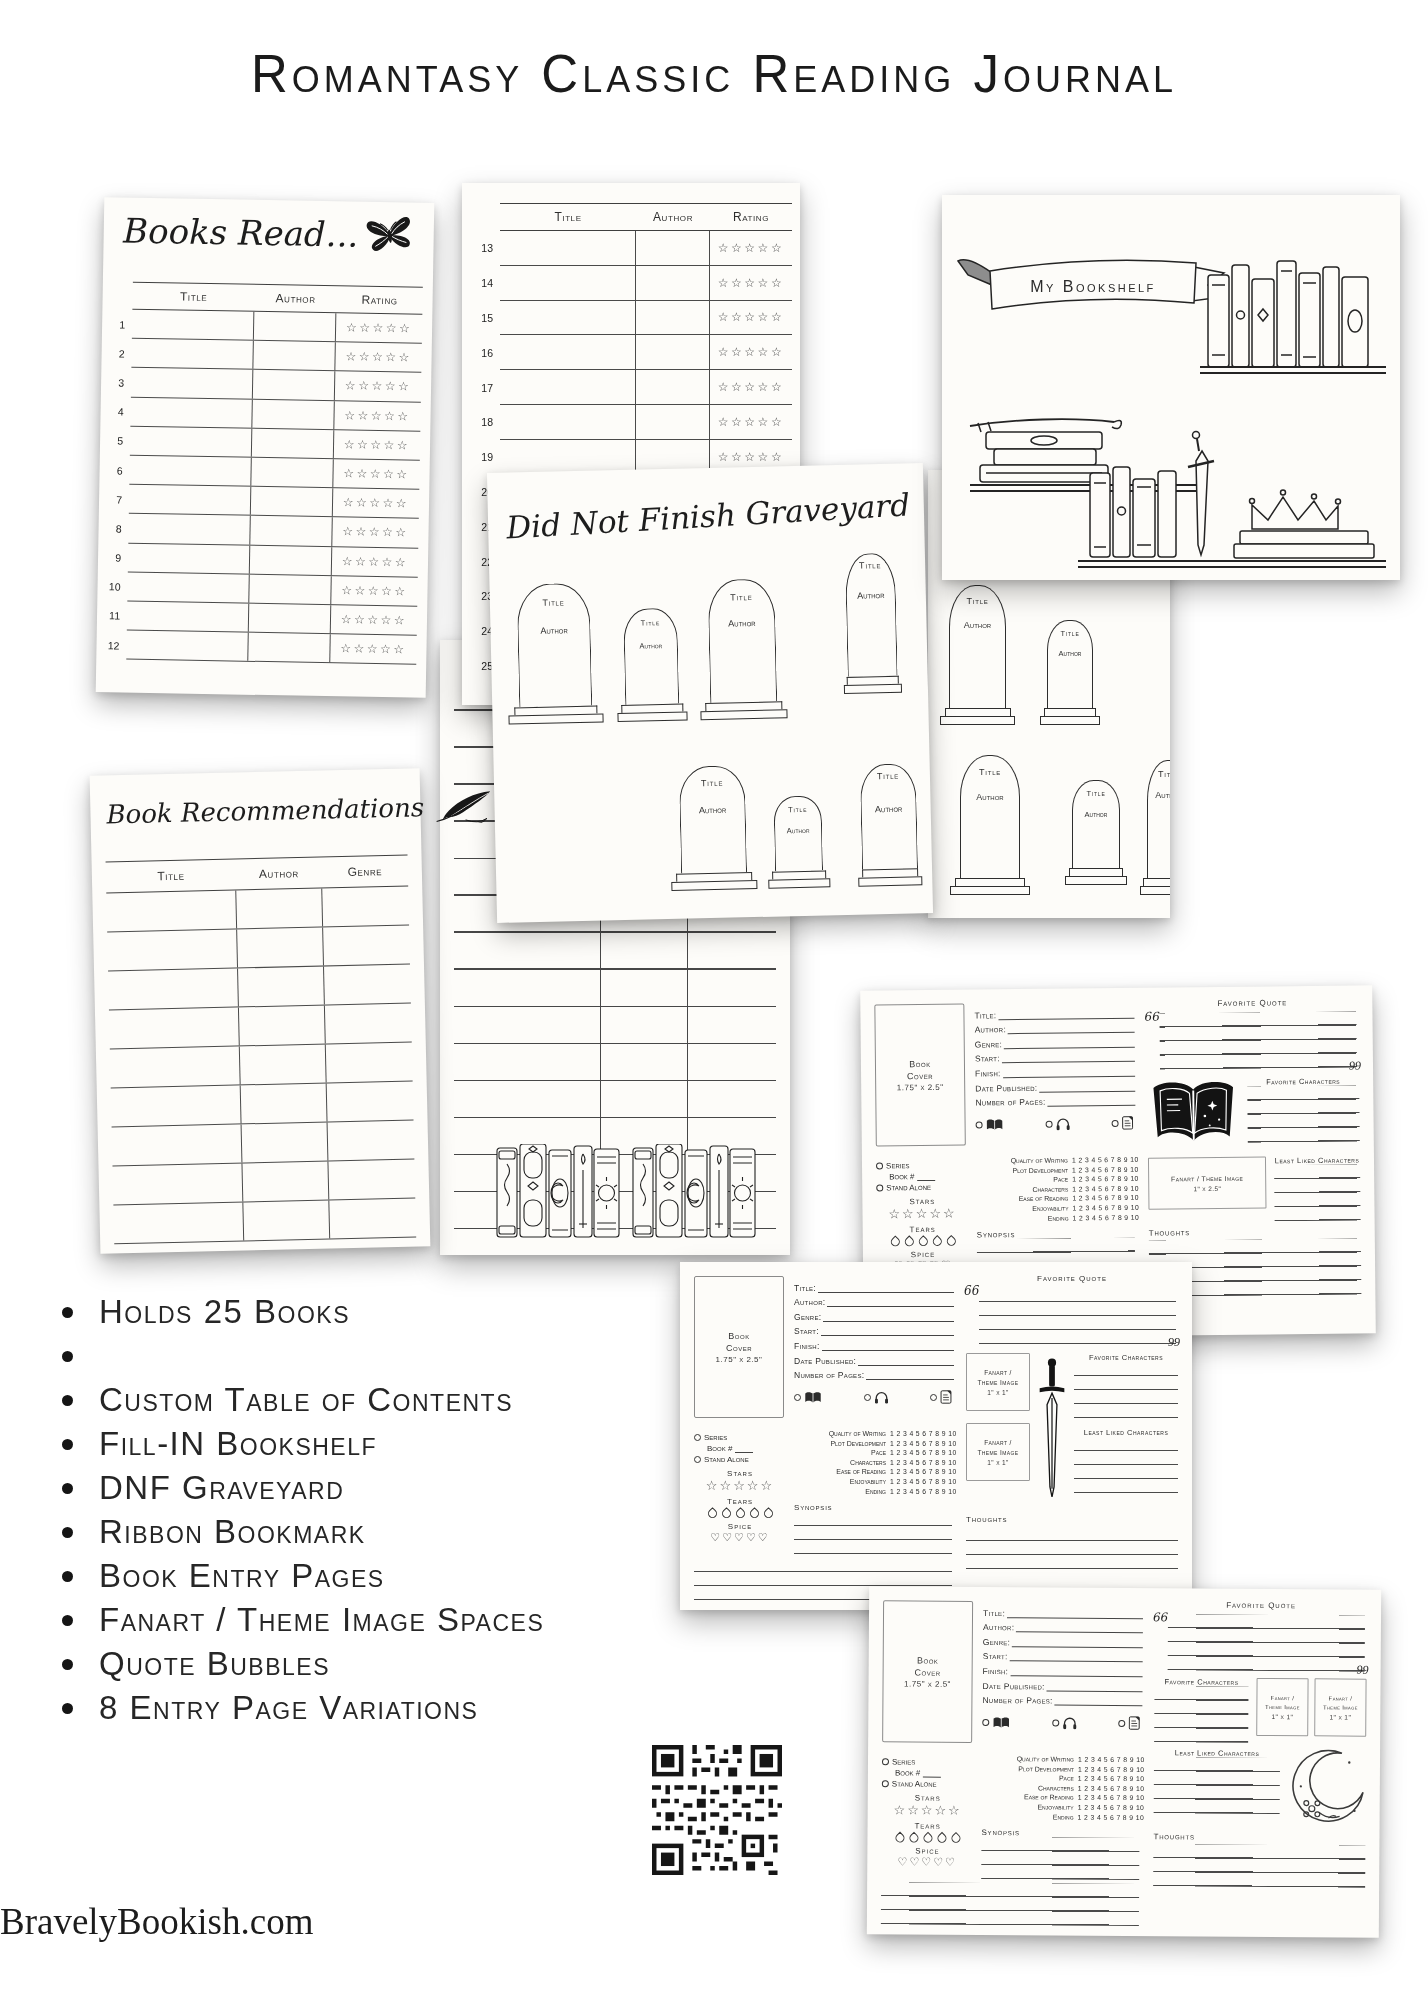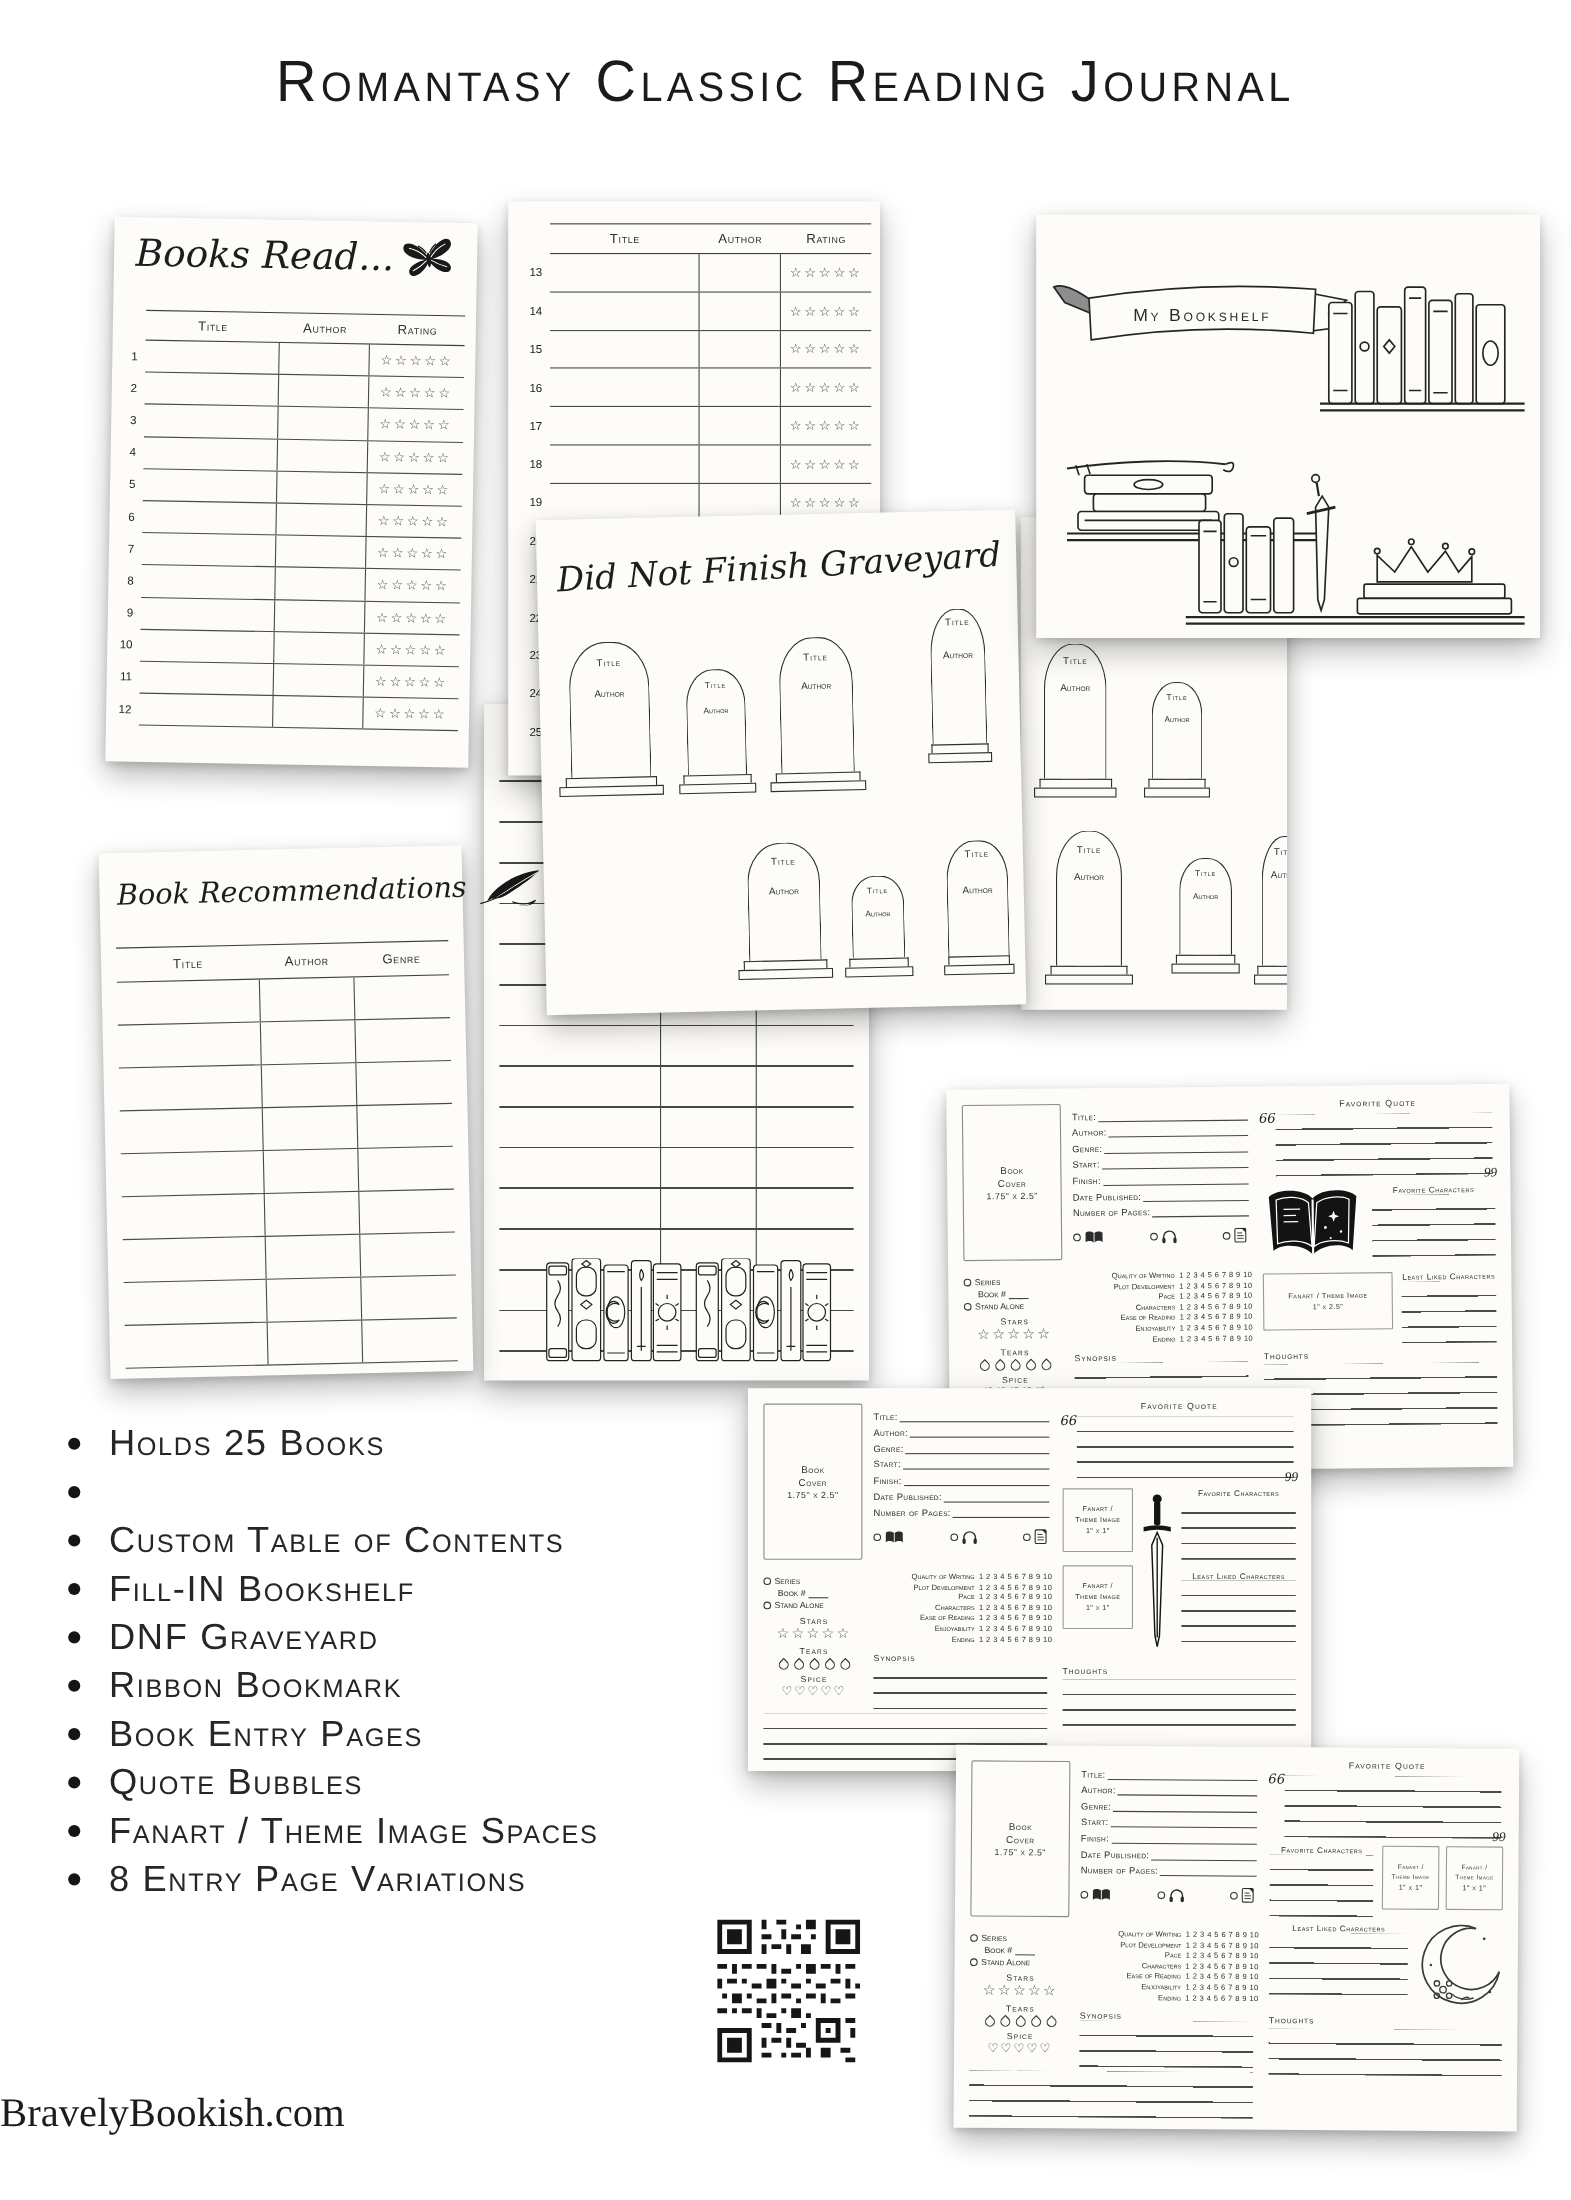--- a/index.html
+++ b/index.html
@@ -1222,25 +1222,25 @@
     <li>
     <span class="dot"></span>
     <span class="ftxt">Ribbon Bookmark</span>
   </li>
     <li>
     <span class="dot"></span>
     <span class="ftxt">Book Entry Pages</span>
   </li>
     <li>
     <span class="dot"></span>
-    <span class="ftxt">Quote Bubbles</span>
+    <span class="ftxt">Fanart / Theme Image Spaces</span>
   </li>
     <li>
     <span class="dot"></span>
-    <span class="ftxt">Fanart / Theme Image Spaces</span>
+    <span class="ftxt">Quote Bubbles</span>
   </li>
     <li>
     <span class="dot"></span>
     <span class="ftxt">8 Entry Page Variations</span>
   </li>
   </ul>
 
 <svg class="qr" viewBox="0 0 29 29">
   <rect width="29" height="29" fill="#ffffff"></rect>
   <g fill="#161616">

